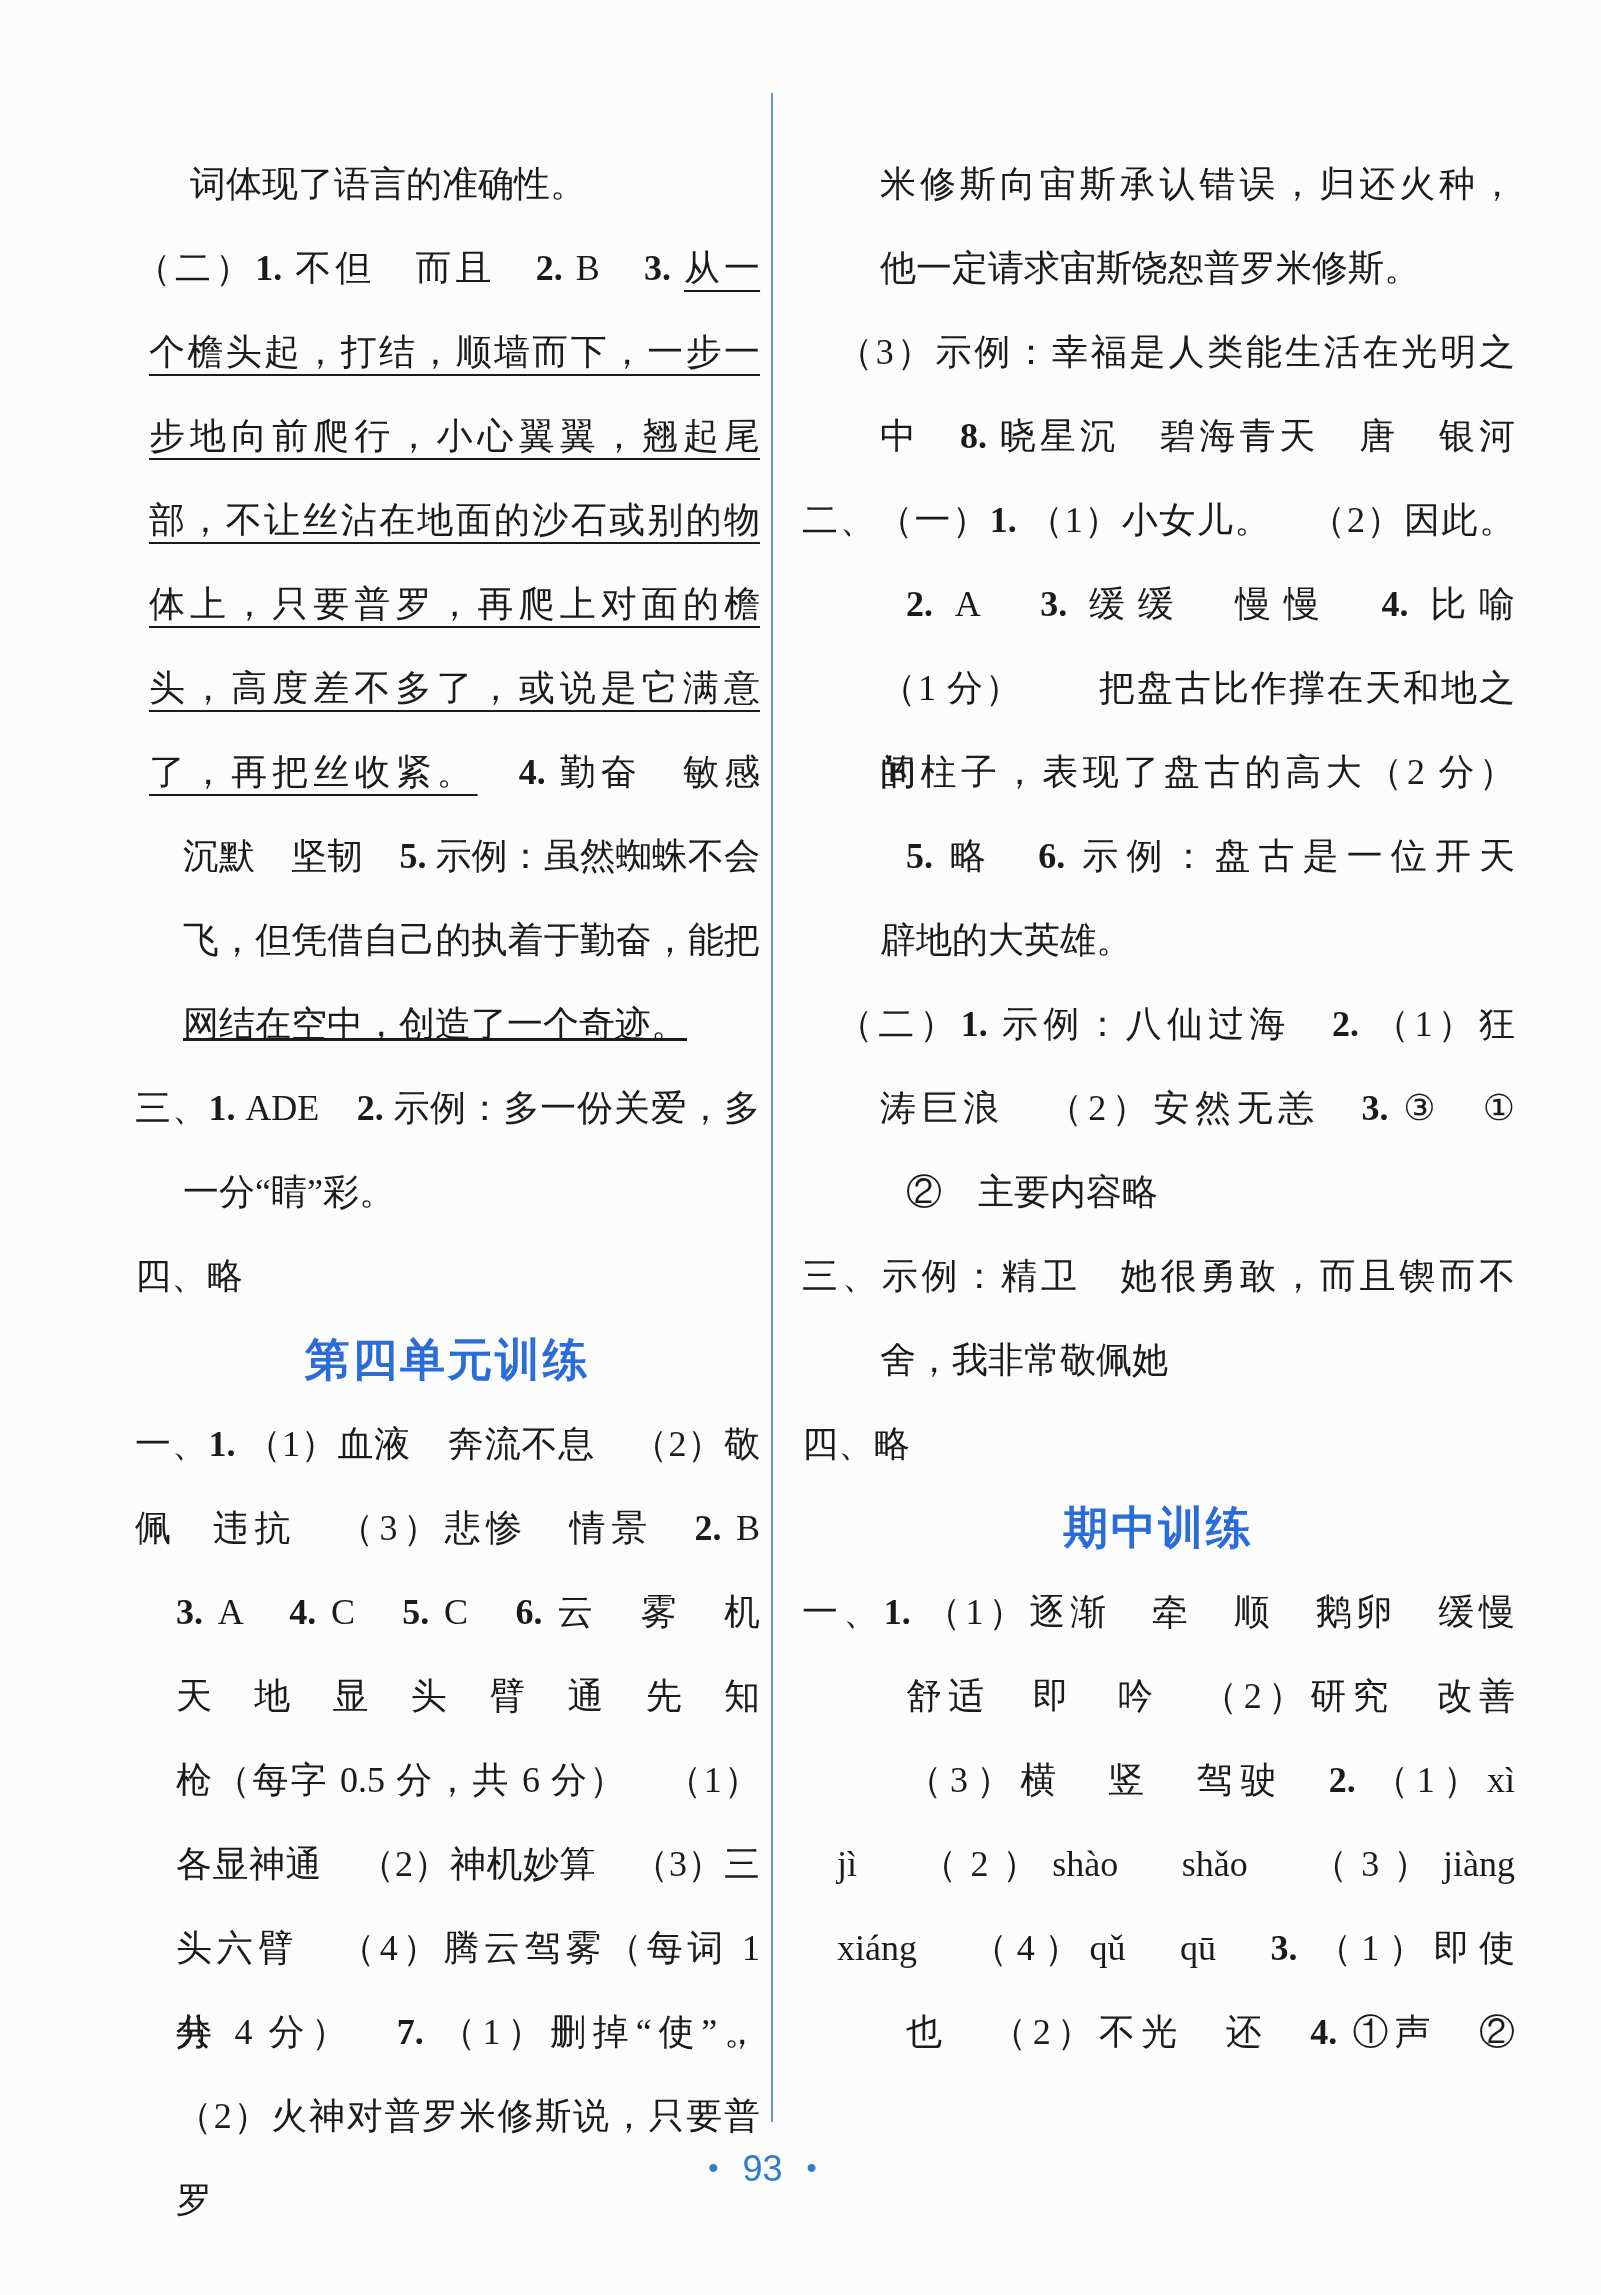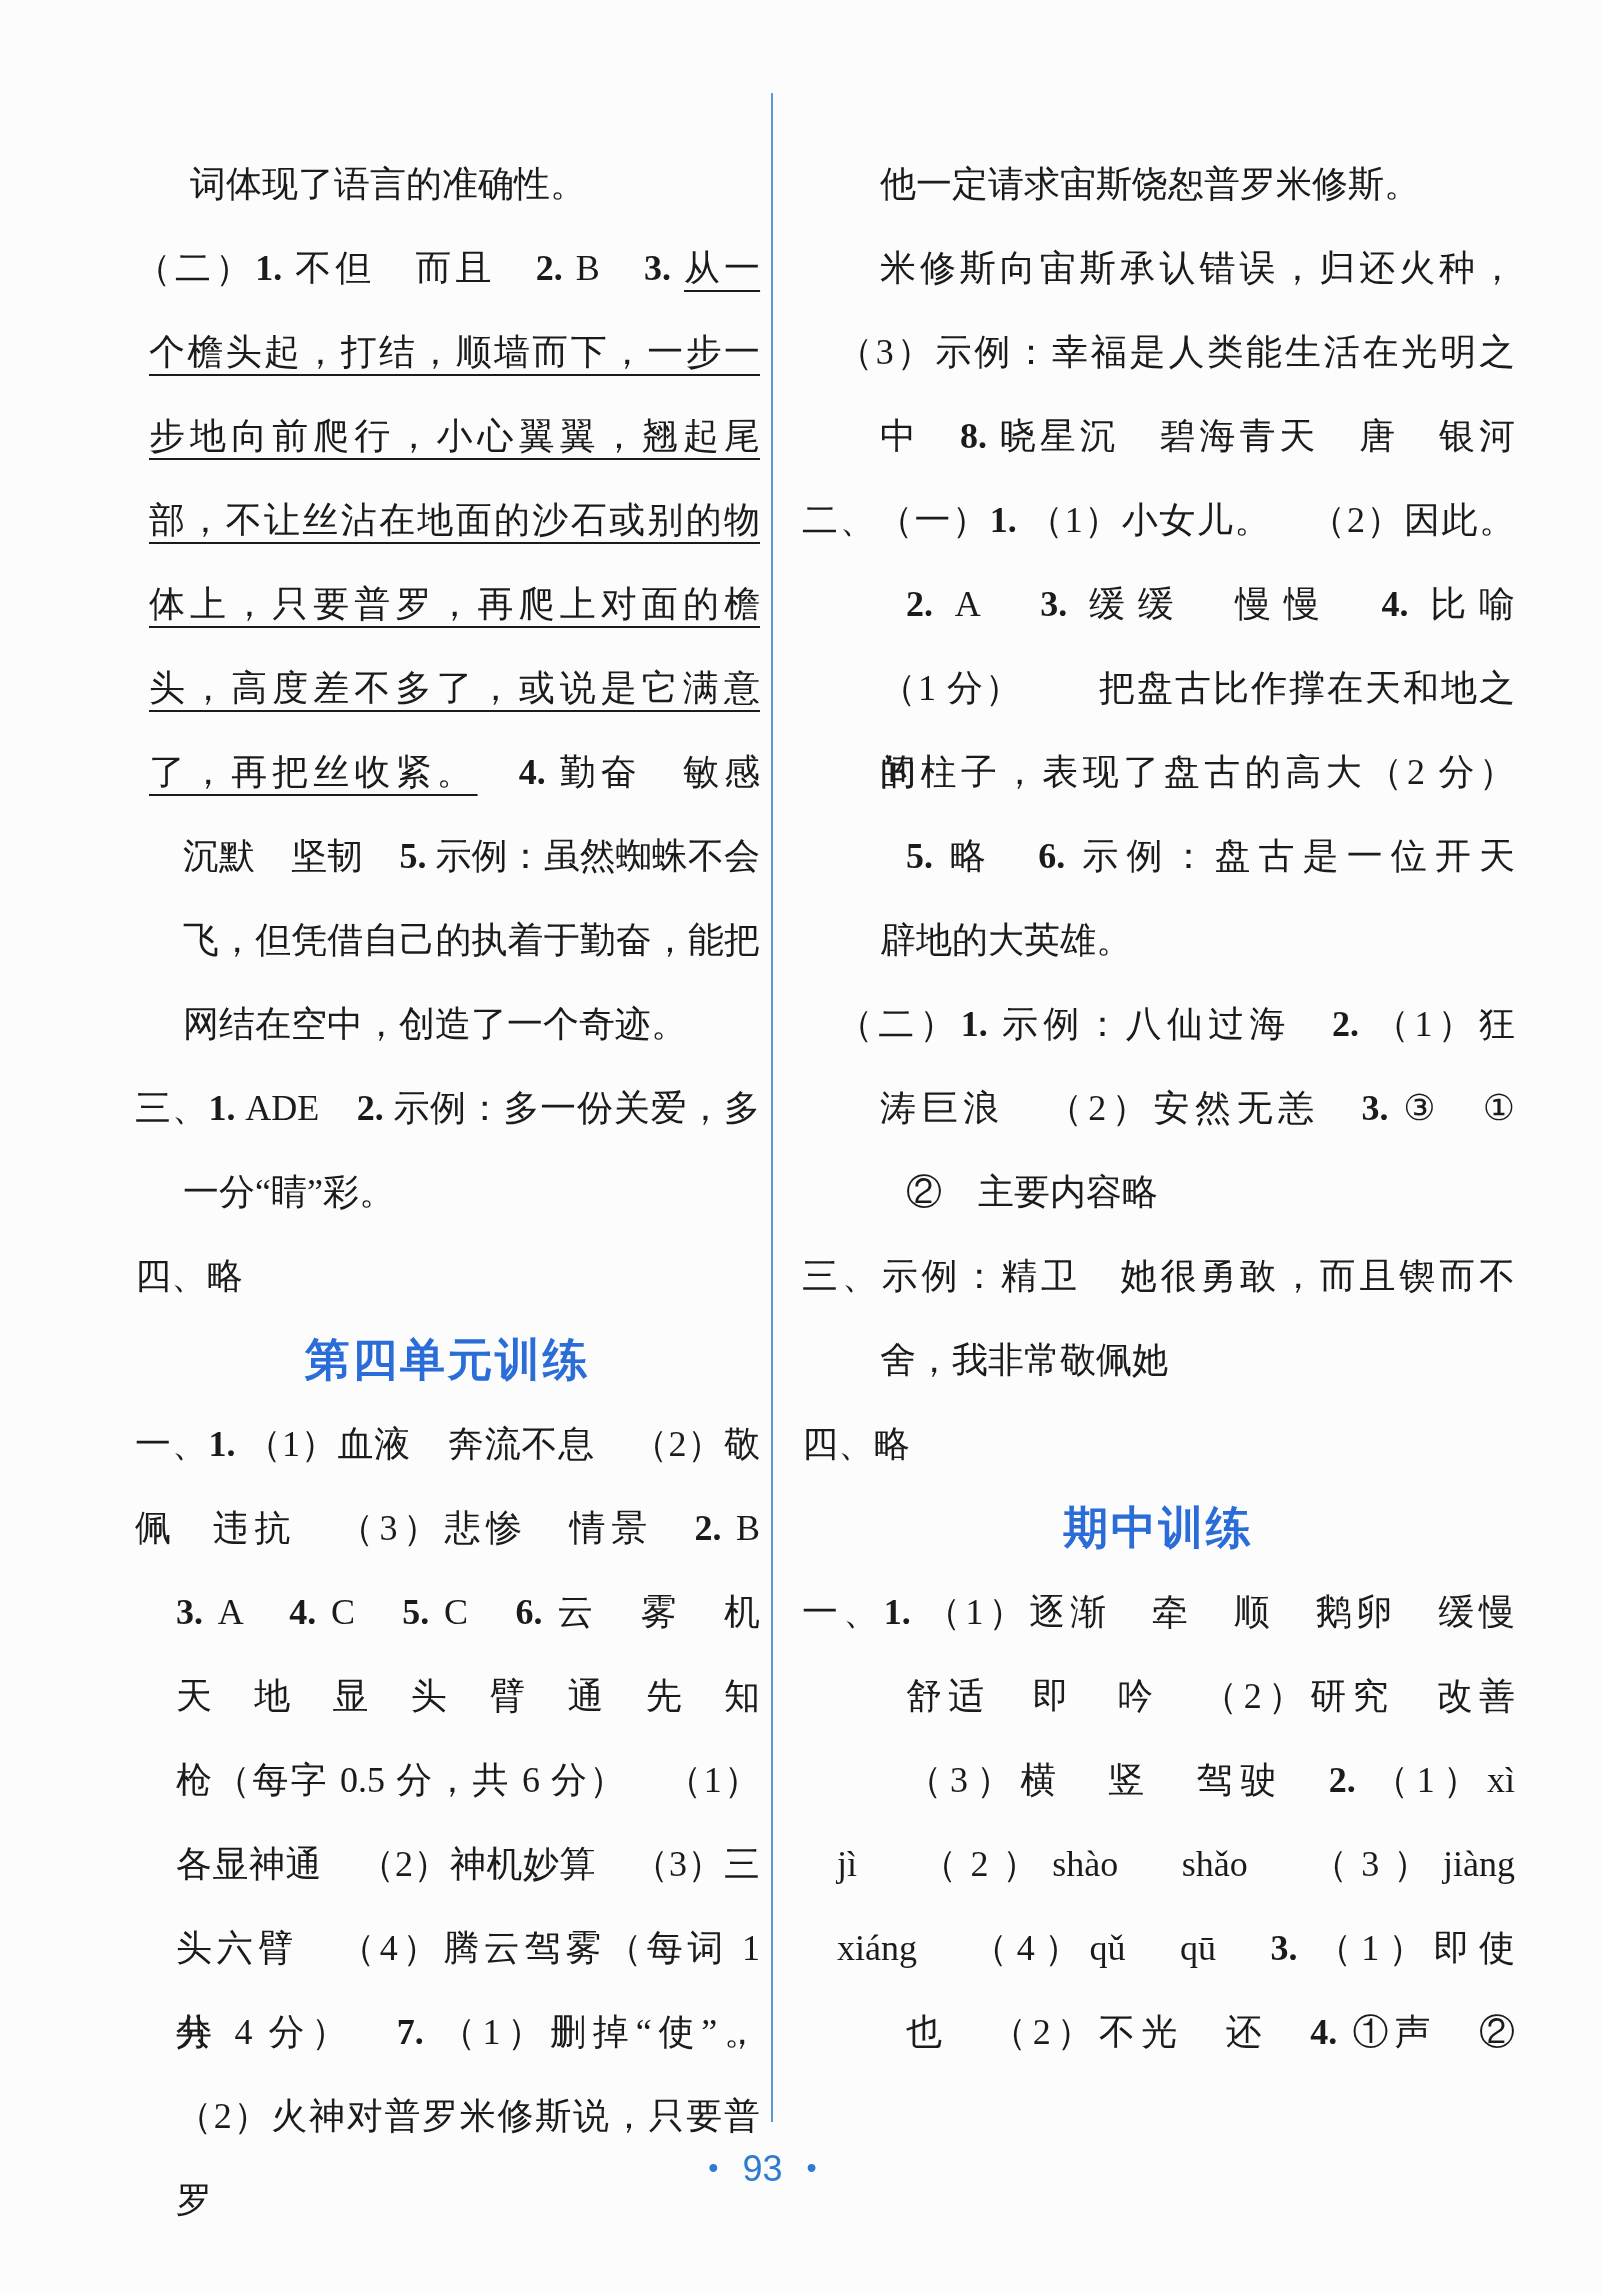--- a/index.html
+++ b/index.html
@@ -76,39 +76,39 @@
       <div class="row line" style="padding-left: 55px;"><span class="">词体现了语言的准确性。</span></div>
       <div class="row line j" style="padding-left: 0px;"><span class="">（二）</span><span class="seg-b ">1. </span><span class="">不但　而且　</span><span class="seg-b ">2. </span><span class="">B　</span><span class="seg-b ">3. </span><span class="seg-u">从一</span></div>
       <div class="row line j" style="padding-left: 14px;"><span class="seg-u">个檐头起，打结，顺墙而下，一步一</span></div>
       <div class="row line j" style="padding-left: 14px;"><span class="seg-u">步地向前爬行，小心翼翼，翘起尾</span></div>
       <div class="row line j" style="padding-left: 14px;"><span class="seg-u">部，不让丝沾在地面的沙石或别的物</span></div>
       <div class="row line j" style="padding-left: 14px;"><span class="seg-u">体上，只要普罗，再爬上对面的檐</span></div>
       <div class="row line j" style="padding-left: 14px;"><span class="seg-u">头，高度差不多了，或说是它满意</span></div>
       <div class="row line j" style="padding-left: 14px;"><span class="seg-u">了，再把丝收紧。</span><span class="">　</span><span class="seg-b ">4. </span><span class="">勤奋　敏感</span></div>
       <div class="row line j" style="padding-left: 48px;"><span class="">沉默　坚韧　</span><span class="seg-b ">5. </span><span class="">示例：虽然蜘蛛不会</span></div>
       <div class="row line j" style="padding-left: 48px;"><span class="">飞，但凭借自己的执着于勤奋，能把</span></div>
-      <div class="row line" style="padding-left: 48px;"><span class="">网结在空中，创造了一个奇迹。</span></div>
+      <div class="row line" style="padding-left: 48px; text-decoration: underline;"><span class="">网结在空中，创造了一个奇迹。</span></div>
       <div class="row line j" style="padding-left: 0px;"><span class="">三、</span><span class="seg-b ">1. </span><span class="">ADE　</span><span class="seg-b ">2. </span><span class="">示例：多一份关爱，多</span></div>
       <div class="row line" style="padding-left: 48px;"><span class="">一分“睛”彩。</span></div>
       <div class="row line" style="padding-left: 0px;"><span class="">四、略</span></div>
       <div class="row section-header">第四单元训练</div>
       <div class="row line j" style="padding-left: 0px;"><span class="">一、</span><span class="seg-b ">1. </span><span class="">（1）血液　奔流不息　（2）敬佩</span></div>
       <div class="row line j" style="padding-left: 78px;"><span class="">违抗　（3）悲惨　情景　</span><span class="seg-b ">2. </span><span class="">B</span></div>
       <div class="row line j" style="padding-left: 41px;"><span class="seg-b ">3. </span><span class="">A　</span><span class="seg-b ">4. </span><span class="">C　</span><span class="seg-b ">5. </span><span class="">C　</span><span class="seg-b ">6. </span><span class="">云　雾　机</span></div>
       <div class="row line j" style="padding-left: 41px;"><span class="">天　地　显　头　臂　通　先　知</span></div>
       <div class="row line j" style="padding-left: 41px;"><span class="">枪（每字 0.5 分，共 6 分）　（1）</span></div>
       <div class="row line j" style="padding-left: 41px;"><span class="">各显神通　（2）神机妙算　（3）三</span></div>
       <div class="row line j" style="padding-left: 41px;"><span class="">头六臂　（4）腾云驾雾（每词 1 分，</span></div>
       <div class="row line j" style="padding-left: 41px;"><span class="">共 4 分）　</span><span class="seg-b ">7. </span><span class="">（1）删掉“使”。</span></div>
       <div class="row line j" style="padding-left: 41px;"><span class="">（2）火神对普罗米修斯说，只要普罗</span></div>
     </div>
   <div class="divider"></div>
   <div class="col col-right">
+      <div class="row line j" style="padding-left: 78px;"><span class="">米修斯向宙斯承认错误，归还火种，</span></div>
       <div class="row line" style="padding-left: 78px;"><span class="">他一定请求宙斯饶恕普罗米修斯。</span></div>
-      <div class="row line j" style="padding-left: 78px;"><span class="">米修斯向宙斯承认错误，归还火种，</span></div>
       <div class="row line j" style="padding-left: 35px;"><span class="">（3）示例：幸福是人类能生活在光明之</span></div>
       <div class="row line j" style="padding-left: 78px;"><span class="">中　</span><span class="seg-b ">8. </span><span class="">晓星沉　碧海青天　唐　银河</span></div>
       <div class="row line j" style="padding-left: 0px;"><span class="">二、（一）</span><span class="seg-b ">1. </span><span class="">（1）小女儿。　（2）因此。</span></div>
       <div class="row line j" style="padding-left: 104px;"><span class="seg-b ">2. </span><span class="">A　</span><span class="seg-b ">3. </span><span class="">缓缓　慢慢　</span><span class="seg-b ">4. </span><span class="">比喻</span></div>
       <div class="row line j" style="padding-left: 78px;"><span class="">（1 分）　　把盘古比作撑在天和地之间</span></div>
       <div class="row line j" style="padding-left: 78px;"><span class="">的柱子，表现了盘古的高大（2 分）</span></div>
       <div class="row line j" style="padding-left: 104px;"><span class="seg-b ">5. </span><span class="">略　</span><span class="seg-b ">6. </span><span class="">示例：盘古是一位开天</span></div>
       <div class="row line" style="padding-left: 78px;"><span class="">辟地的大英雄。</span></div>
       <div class="row line j" style="padding-left: 35px;"><span class="">（二）</span><span class="seg-b ">1. </span><span class="">示例：八仙过海　</span><span class="seg-b ">2. </span><span class="">（1）狂</span></div>
       <div class="row line j" style="padding-left: 78px;"><span class="">涛巨浪　（2）安然无恙　</span><span class="seg-b ">3. </span><span class="">③　①</span></div>

